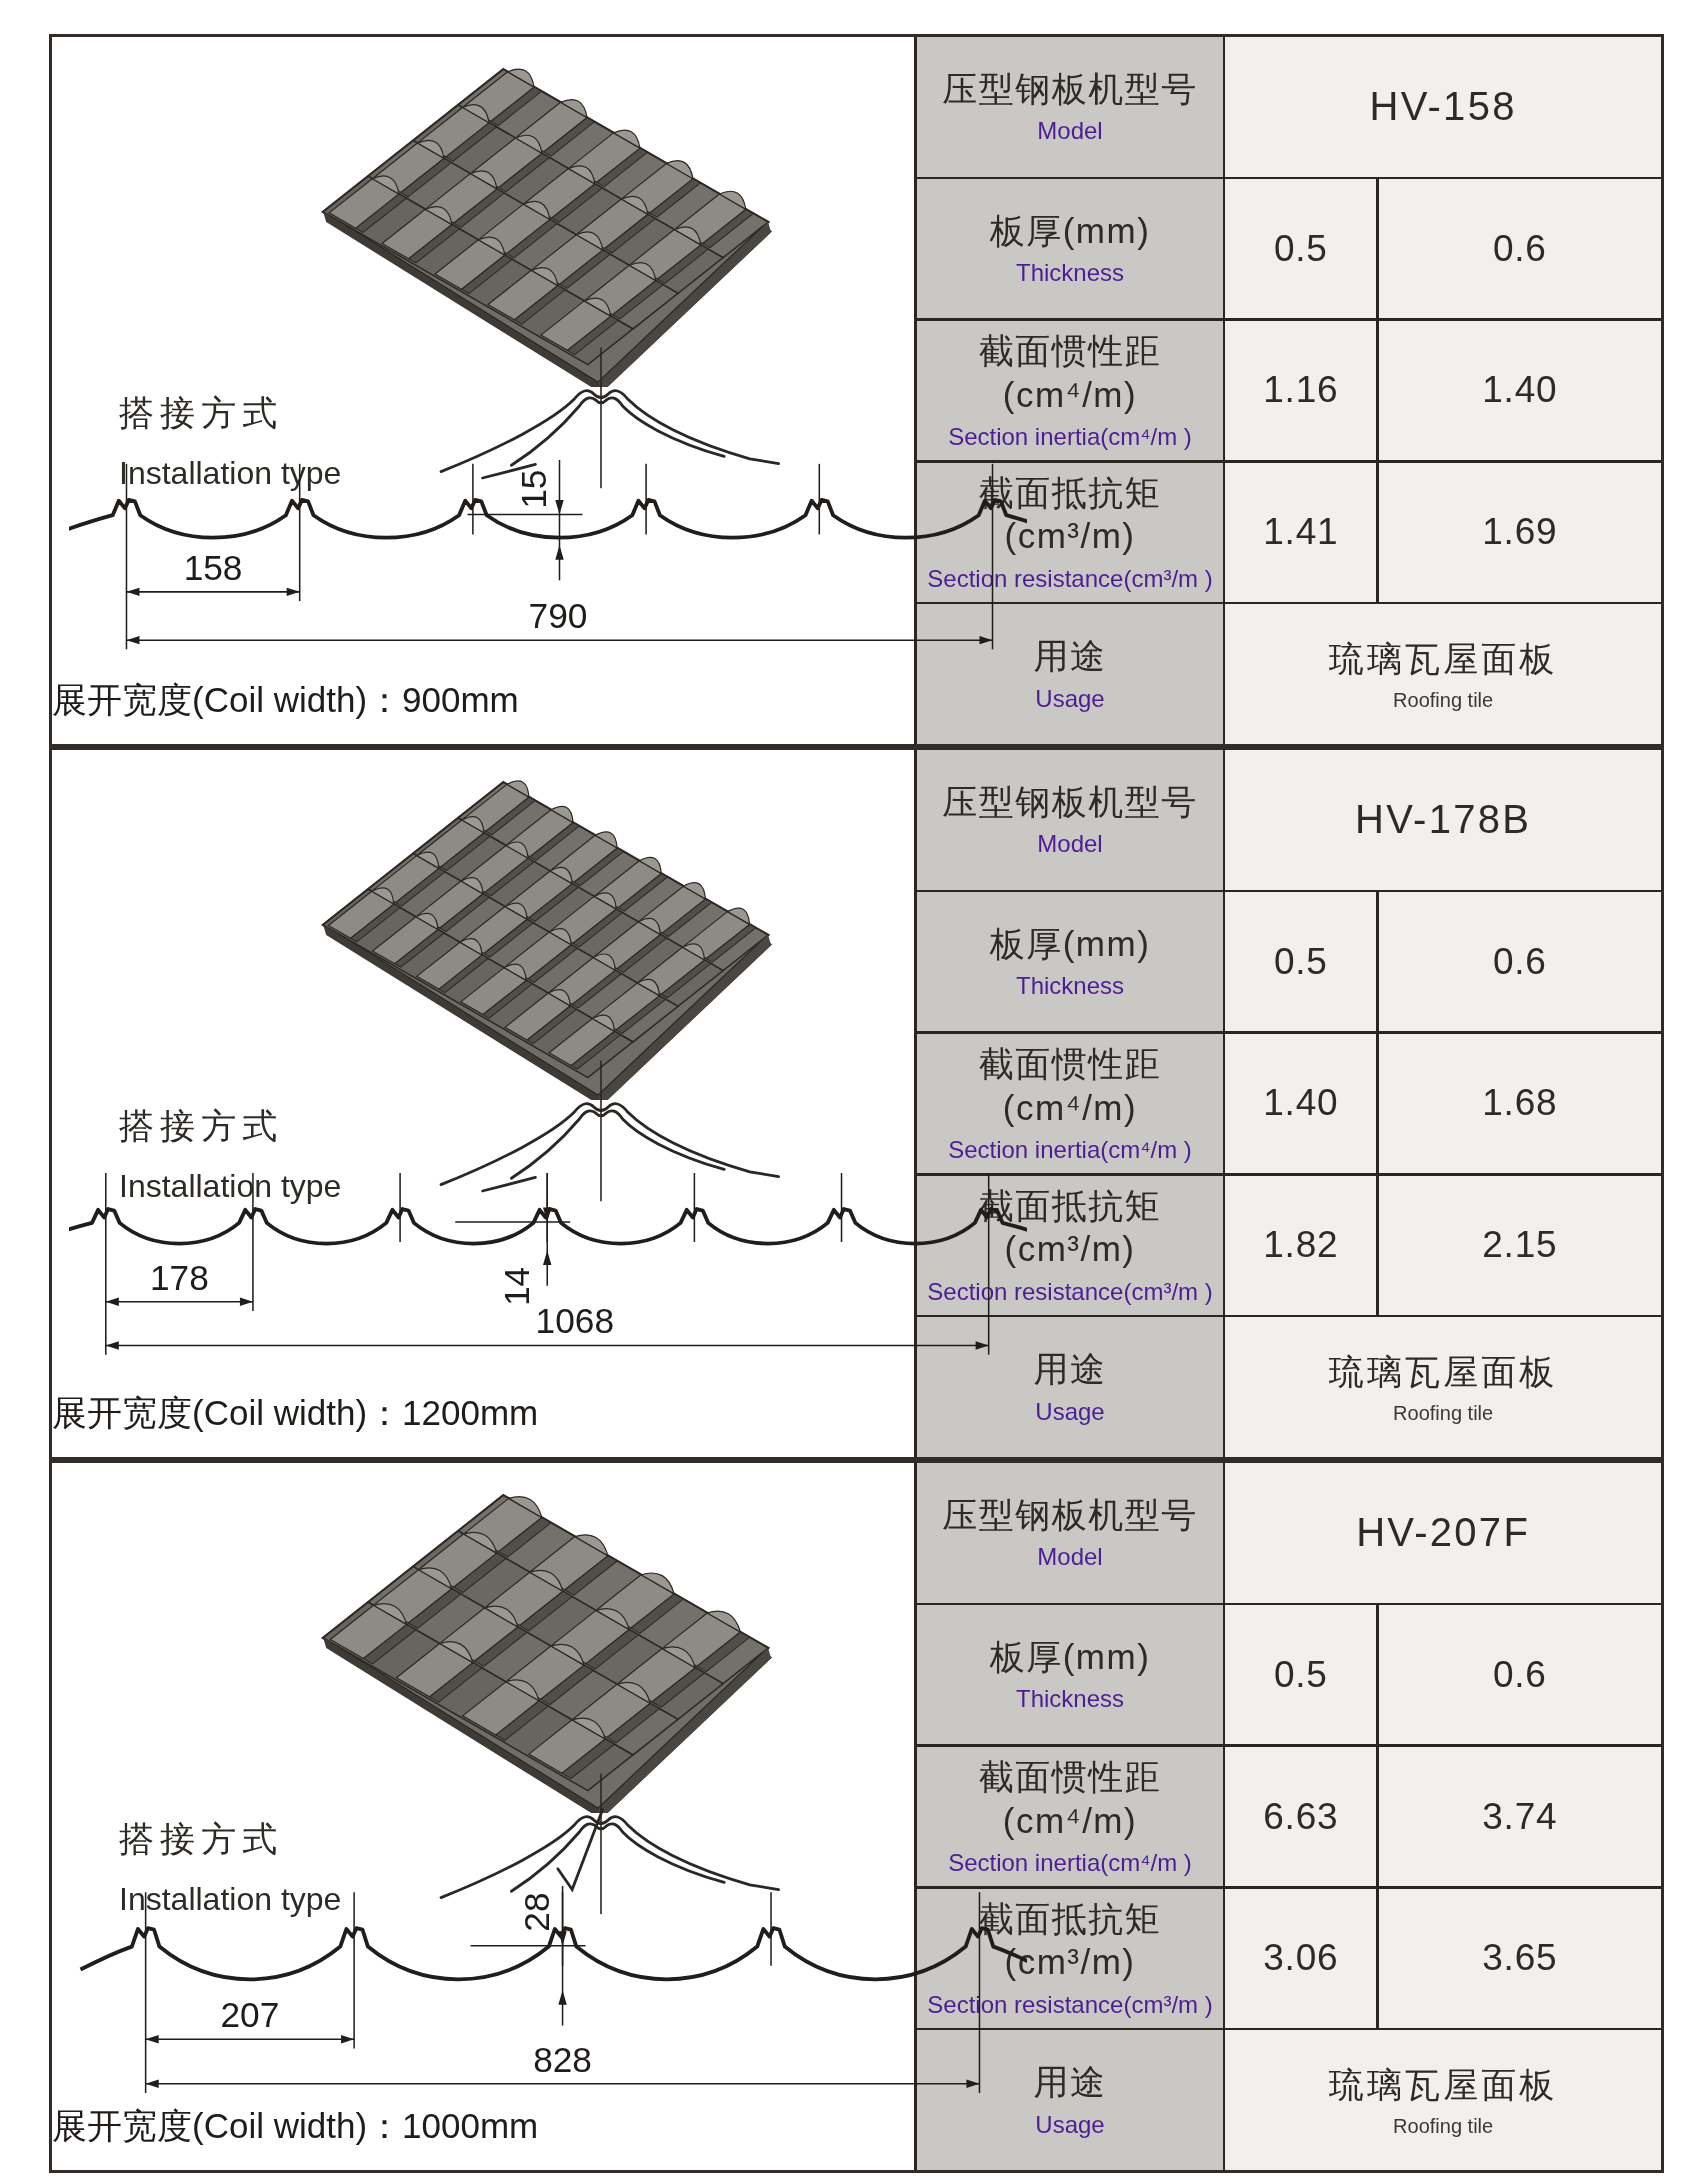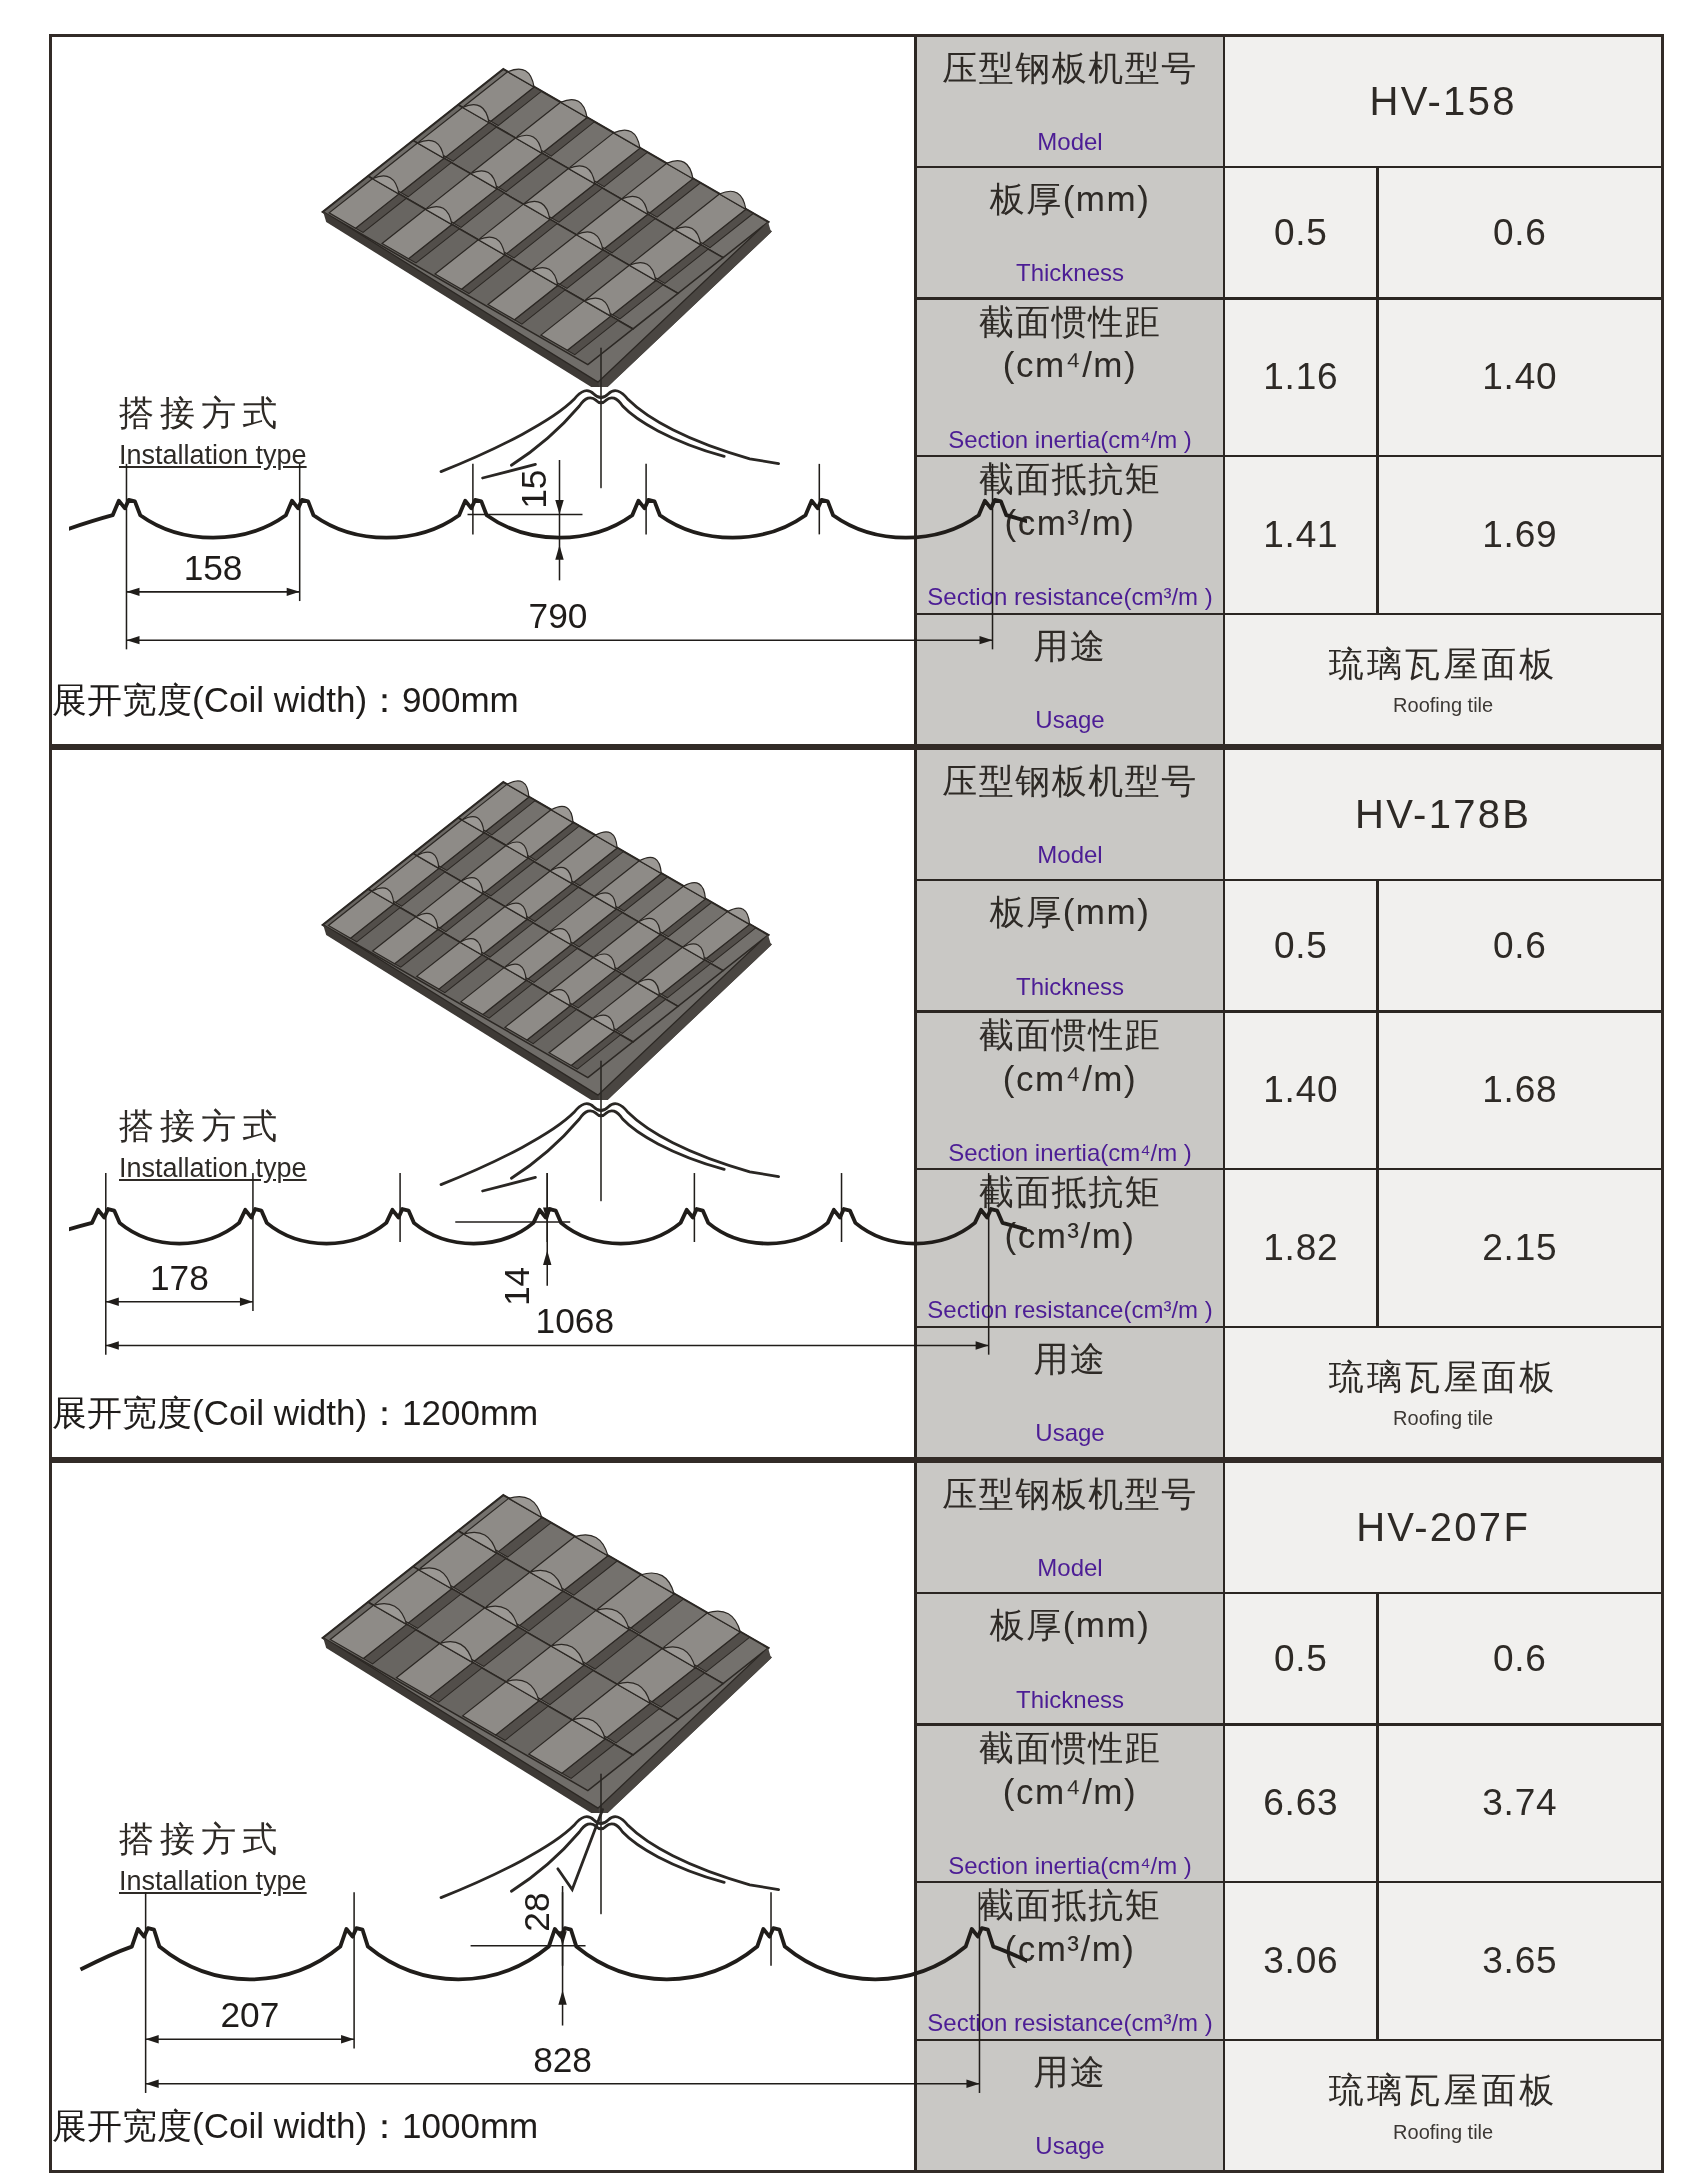--- a/index.html
+++ b/index.html
@@ -6,33 +6,33 @@
   body{font-family:"Liberation Sans","DejaVu Sans",sans-serif;color:#2e2a26;}
   .page{position:relative;width:1693px;height:2183px;background:#fff;overflow:hidden;}
   .frame{position:absolute;left:49px;top:34px;width:1609px;height:2133px;
          border:3.8px solid #322b27;display:flex;flex-direction:column;}
   .divider{height:6.1px;background:#322b27;flex:0 0 auto;}
   .section{position:relative;flex:1 1 0;display:flex;min-height:0;}
   .left{position:relative;width:862px;flex:0 0 auto;background:#fff;}
   .spec{flex:1 1 auto;display:grid;grid-template-columns:306px 151px 1fr;
         grid-template-rows:repeat(5,1fr);gap:2.3px;background:#2b2622;border-left:3.1px solid #2b2622;}
   .cell{display:flex;flex-direction:column;align-items:center;justify-content:center;text-align:center;}
-  .lab{background:#c9c8c5;gap:32px;}
+  .lab{background:#c9c8c5;}
   .val{background:#f1f0ee;}
   .span2{grid-column:2/4;}
   .zh{font-size:35px;line-height:1.25;letter-spacing:1.5px;}
   .en{font-size:24px;line-height:1.3;color:#4c1d95;margin-top:4.6px;}
   .num{font-size:37px;letter-spacing:0.8px;}
   .model-val{font-size:40px;letter-spacing:2.3px;}
   .usage-zh{font-size:35px;letter-spacing:3.1px;}
   .usage-en{font-size:20px;color:#3c3834;margin-top:6.1px;}
   .tile-svg{position:absolute;left:100px;top:13.8px;width:774px;height:336px;}
   .install-text{position:absolute;left:67px;top:354px;width:291px;line-height:1.25;}
   .install-text .t-zh{font-size:35px;letter-spacing:6.1px;}
-  .install-text .t-en{font-size:27px;margin-top:4px;text-decoration:underline;}
+  .install-text .t-en{font-size:32px;margin-top:18px;}
   .install-svg{position:absolute;left:359px;top:305px;width:460px;height:192px;}
   .profile-svg{position:absolute;left:17px;top:423px;width:958px;height:230px;}
   .coil{position:absolute;left:0;top:640px;width:100%;font-size:35px;color:#1f1c1a;}
   svg text{font-family:"Liberation Sans","DejaVu Sans",sans-serif;}
   .dimtxt{font-size:46px;fill:#1f1c1a;}
 </style>
 </head>
 <body>
 
 <div class="page">

